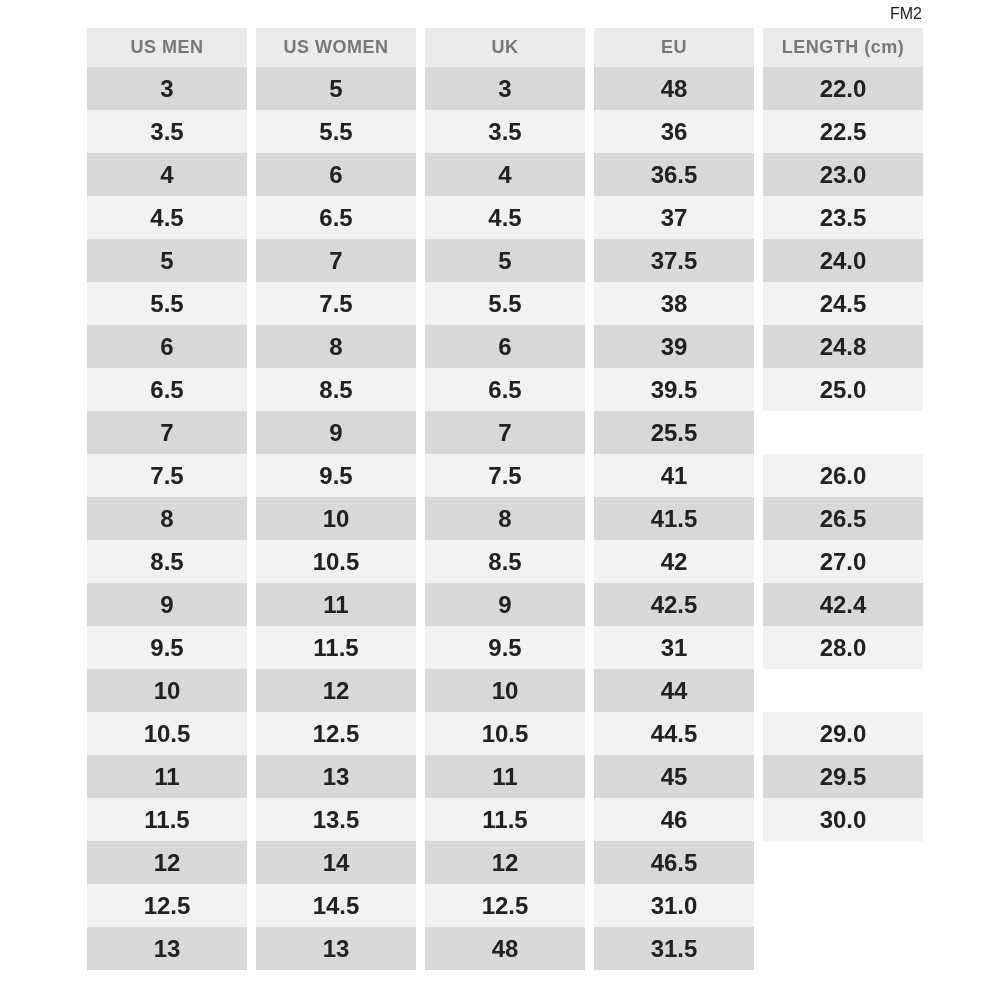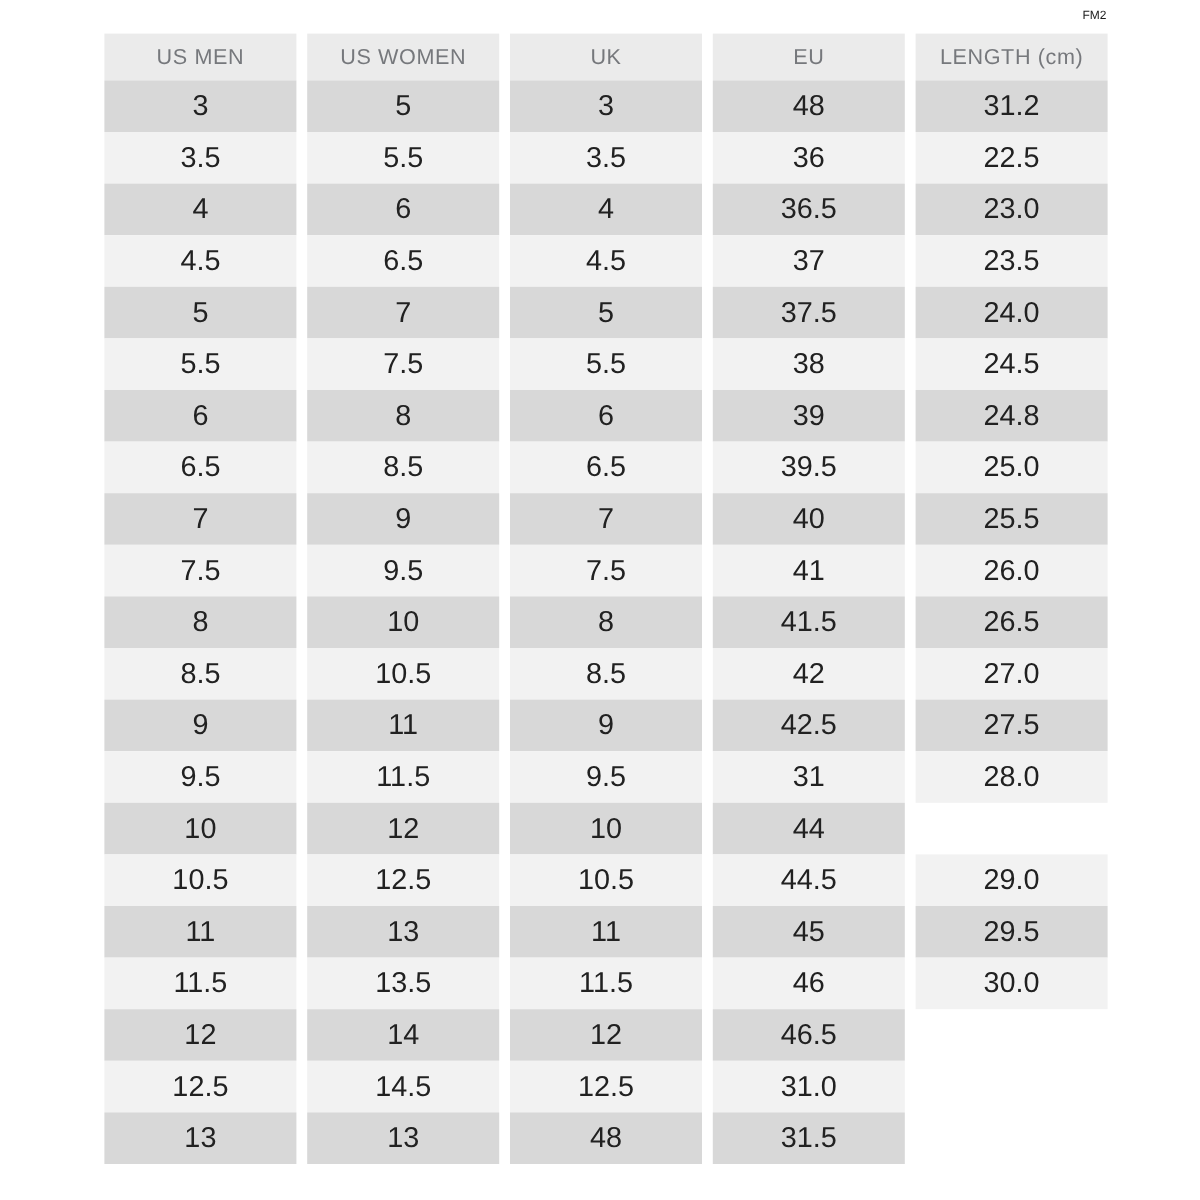--- a/index.html
+++ b/index.html
@@ -12,23 +12,23 @@
   }
   html,body{margin:0;padding:0;}
   body{
     width:1000px;height:1000px;
     background:var(--page-bg);
     font-family:"Liberation Sans","DejaVu Sans",sans-serif;
     position:relative;overflow:hidden;
   }
   .corner-label{
     position:absolute;top:6px;right:78px;
-    font-size:10px;line-height:15px;color:#1b1b1b;
-  }
-  .chart{position:absolute;top:28px;left:87px;}
+    font-size:16px;line-height:15px;color:#1b1b1b;
+  }
+  .chart{position:absolute;top:28px;left:87px;font-weight:bold;}
   .header-row,.row{display:flex;gap:9px;}
   .cell{
     width:160px;flex:0 0 160px;
     display:flex;align-items:center;justify-content:center;
     box-sizing:border-box;white-space:nowrap;
   }
   .head{
     height:39px;background:var(--header-bg);
     color:var(--header-text);font-size:18px;letter-spacing:.5px;
   }
@@ -49,21 +49,21 @@
         <div class="cell head">UK</div>
         <div class="cell head">EU</div>
         <div class="cell head">LENGTH (cm)</div>
       </div>
     <div id="table-body">
         <div class="row odd">
           <div class="cell">3</div>
           <div class="cell">5</div>
           <div class="cell">3</div>
           <div class="cell">48</div>
-          <div class="cell">31.2</div>
+          <div class="cell">22.0</div>
         </div>
         <div class="row even">
           <div class="cell">3.5</div>
           <div class="cell">5.5</div>
           <div class="cell">3.5</div>
           <div class="cell">36</div>
           <div class="cell">22.5</div>
         </div>
         <div class="row odd">
           <div class="cell">4</div>
@@ -104,21 +104,20 @@
           <div class="cell">6.5</div>
           <div class="cell">8.5</div>
           <div class="cell">6.5</div>
           <div class="cell">39.5</div>
           <div class="cell">25.0</div>
         </div>
         <div class="row odd">
           <div class="cell">7</div>
           <div class="cell">9</div>
           <div class="cell">7</div>
-          <div class="cell">40</div>
           <div class="cell">25.5</div>
         </div>
         <div class="row even">
           <div class="cell">7.5</div>
           <div class="cell">9.5</div>
           <div class="cell">7.5</div>
           <div class="cell">41</div>
           <div class="cell">26.0</div>
         </div>
         <div class="row odd">
@@ -133,21 +132,21 @@
           <div class="cell">10.5</div>
           <div class="cell">8.5</div>
           <div class="cell">42</div>
           <div class="cell">27.0</div>
         </div>
         <div class="row odd">
           <div class="cell">9</div>
           <div class="cell">11</div>
           <div class="cell">9</div>
           <div class="cell">42.5</div>
-          <div class="cell">27.5</div>
+          <div class="cell">42.4</div>
         </div>
         <div class="row even">
           <div class="cell">9.5</div>
           <div class="cell">11.5</div>
           <div class="cell">9.5</div>
           <div class="cell">31</div>
           <div class="cell">28.0</div>
         </div>
         <div class="row odd">
           <div class="cell">10</div>

